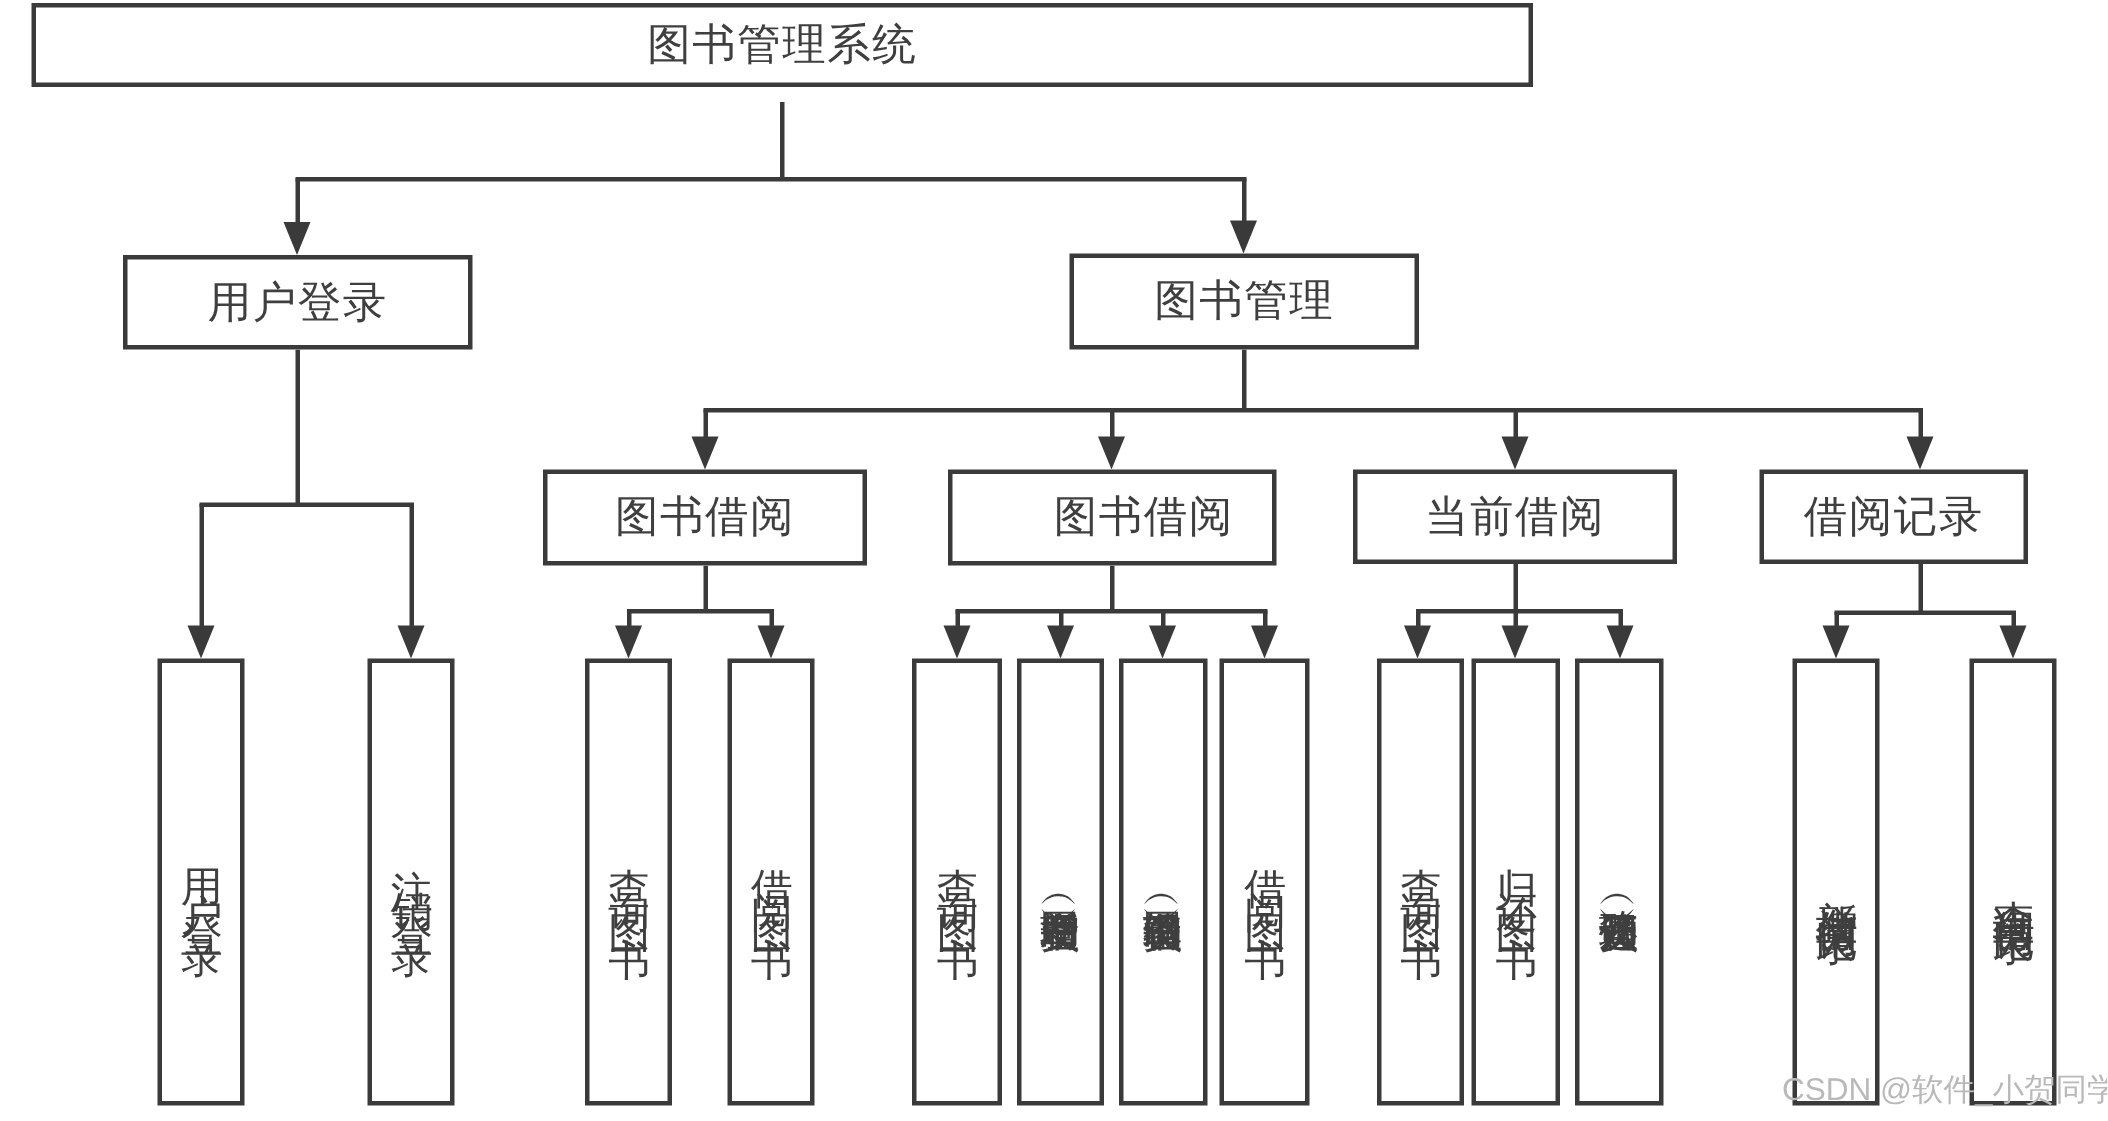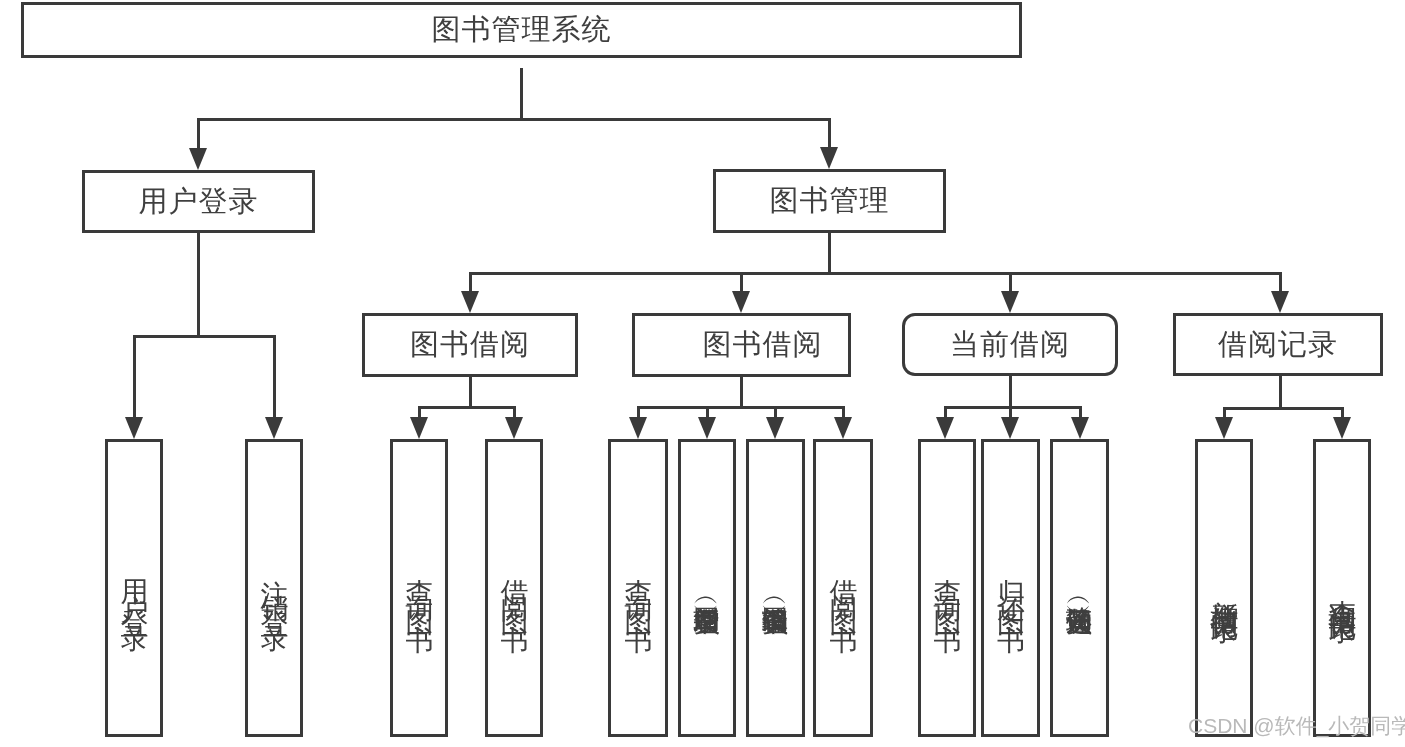--- a/index.html
+++ b/index.html
@@ -74,24 +74,24 @@
   <div class="box hbox" style="left:713px; top:169px; width:233px; height:64px;">
     <span>图书管理</span>
   </div>
 
   <div class="box hbox" style="left:362px; top:313px; width:216px; height:64px;">
     <span>图书借阅</span>
   </div>
   <div class="box hbox" style="left:632px; top:313px; width:219px; height:64px;padding-left:42px;">
     <span>图书借阅</span>
   </div>
-  <div class="box hbox" style="left:902px; top:313px; width:216px; height:63px;border-radius:13px;">
+  <div class="box hbox" style="left:902px; top:313px; width:216px; height:63px;">
     <span>当前借阅</span>
   </div>
-  <div class="box hbox" style="left:1173px; top:313px; width:210px; height:63px;">
+  <div class="box hbox" style="left:1173px; top:313px; width:179px; height:63px;">
     <span>借阅记录</span>
   </div>
 
   <div class="box vbox" style="left:105px; top:439px; width:58px; height:298px;">用户登录</div>
   <div class="box vbox" style="left:245px; top:439px; width:58px; height:298px;">注销登录</div>
 
   <div class="box vbox" style="left:390px; top:439px; width:58px; height:298px;">查询图书</div>
   <div class="box vbox" style="left:485px; top:439px; width:58px; height:298px;">借阅图书</div>
 
   <div class="box vbox" style="left:608px; top:439px; width:60px; height:298px;">查询图书</div>

